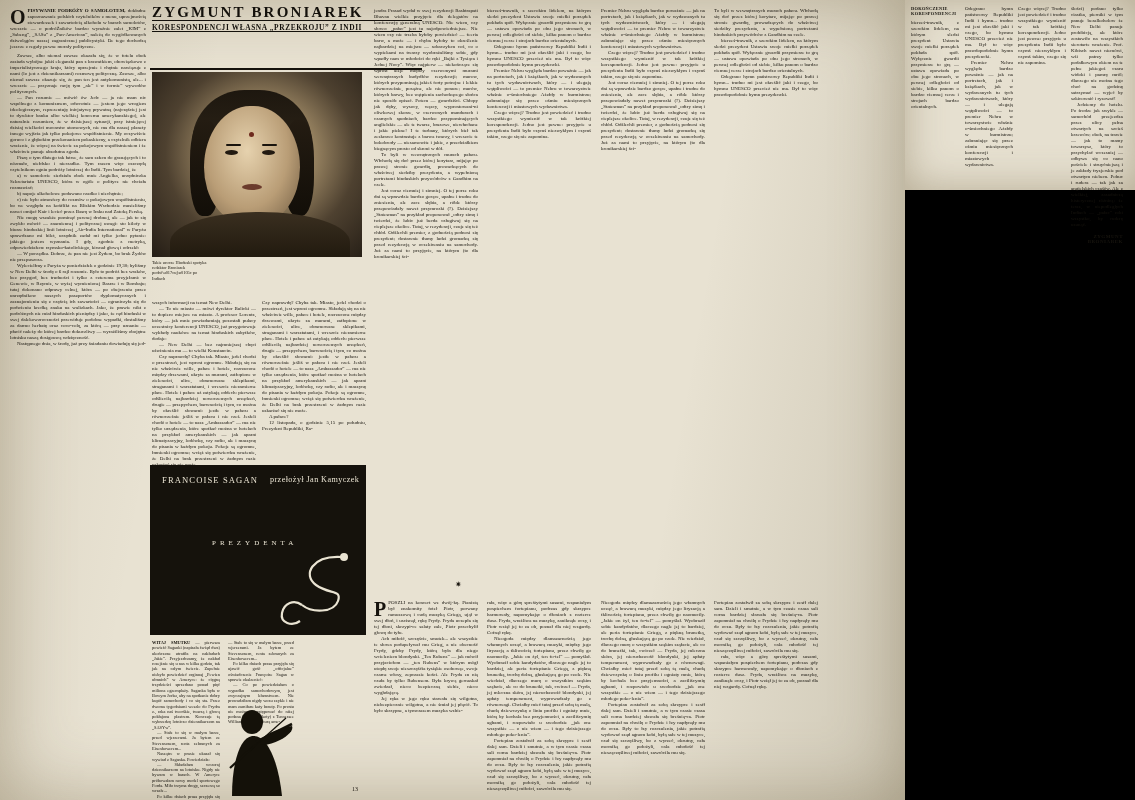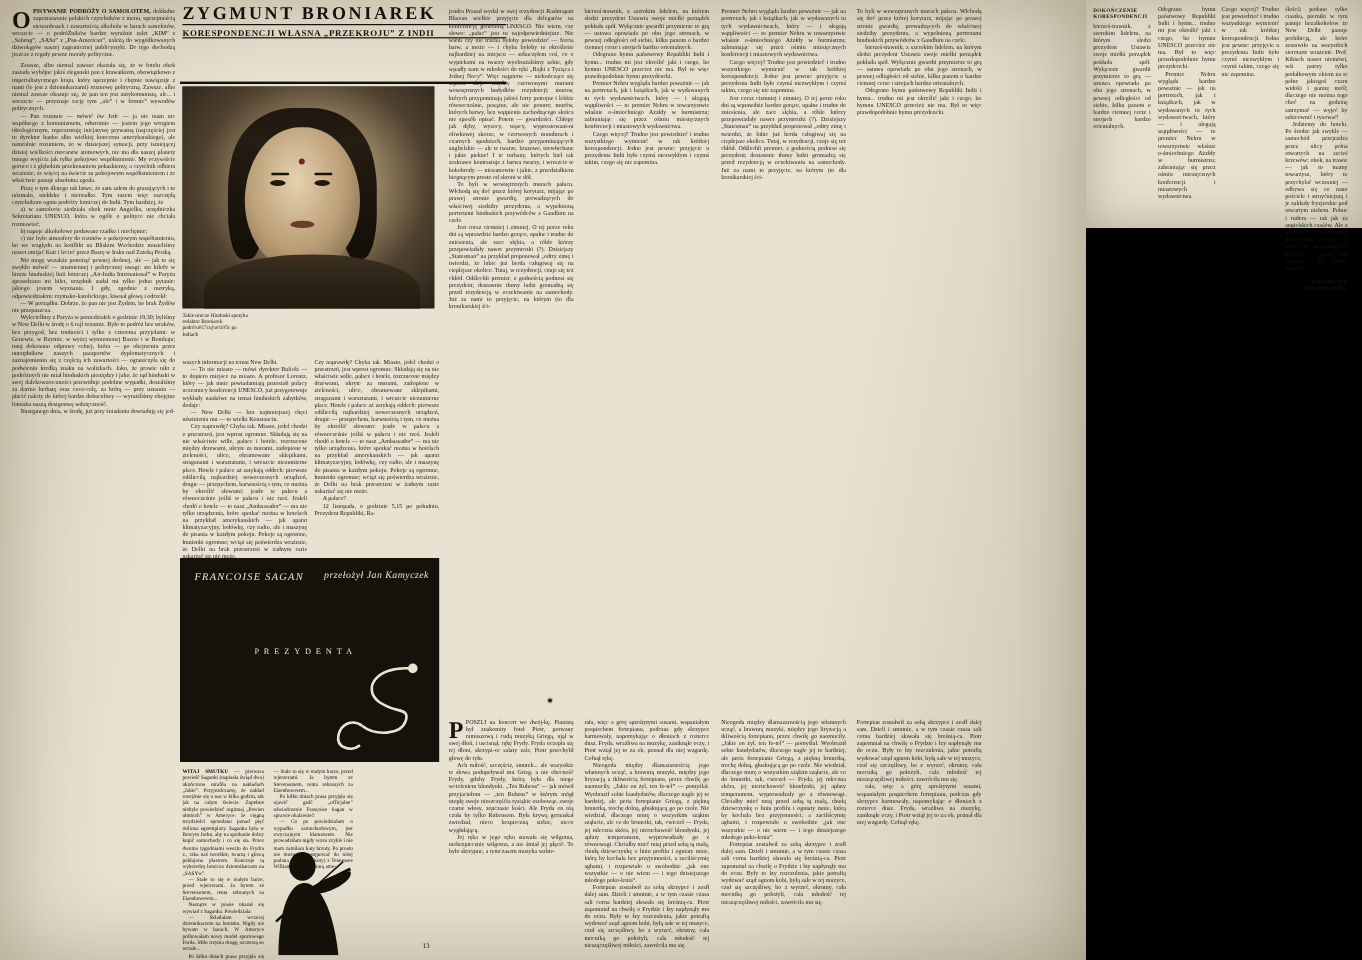--- a/index.html
+++ b/index.html
@@ -34,21 +34,21 @@
   .body-s{position:absolute;left:18px;top:140px;width:180px;height:60px;border-radius:50% 50% 0 0;background:linear-gradient(#3a2f20,#191309);}
   .eye{position:absolute;width:13px;height:5px;border-radius:50%;background:#221a11;}
   .brow{position:absolute;width:15px;height:2px;border-radius:2px;background:#1a140d;}
   .lip{position:absolute;left:90px;top:112px;width:20px;height:6px;border-radius:50%;background:#6b3b2c;}
   .bindi{position:absolute;left:97px;top:60px;width:5px;height:5px;border-radius:50%;background:#6e2a1d;}
   .capt{position:absolute;left:152px;top:260px;width:56px;font-size:4.4px;line-height:5.2px;color:#1b170f;}
   
   .dropcap{float:left;font-size:20px;line-height:16px;font-weight:bold;padding:1px 2px 0 0;}
   
   .adbox{position:absolute;left:150px;top:465px;width:216px;height:170px;background:#15120c;color:#e9e3d2;overflow:hidden;}
-  .ad-author{position:absolute;left:12px;top:10px;font-size:8.6px;letter-spacing:1.1px;font-style:italic;}
+  .ad-author{position:absolute;left:12px;top:10px;font-size:8.6px;letter-spacing:1.1px;}
   .ad-title{position:absolute;left:12px;top:28px;font-size:35px;letter-spacing:3px;font-weight:bold;line-height:38px;}
   .ad-sub{position:absolute;left:62px;top:74px;font-size:7px;letter-spacing:4px;}
   .snake{position:absolute;right:6px;top:86px;width:88px;height:78px;}
   
   .violin{position:absolute;left:196px;top:700px;width:120px;height:96px;}
   .pageno{position:absolute;left:352px;top:786px;font-size:6px;color:#1a160f;}
   .star{position:absolute;left:455px;top:580px;font-size:8px;color:#1a160f;}
 </style>
 </head>
 <body>
@@ -150,21 +150,21 @@
     <div class="jt">Czego więcej? Trudno jest powiedzieć i trudno wszystkiego wymienić w tak krótkiej korespondencji. Jedno jest pewne: przyjęcie u prezydenta Indii było czymś niezwykłym i czymś takim, czego się nie zapomina.</div>
   </div>
   <div class="col" style="left:1071px;top:6px;width:52px;">
     <div class="jt">ślości) podano tylko ciastka, pierniki w tym panuje bezalkoholow że New Delhi panuje prohibicją, ale które zostawiło na wszystkich sierotarte wrażenie. Prof. Kibisch nawet niemówi, wśi patrzy tylko podałkowym okiem na te pełne jakiegoś czaru widoki i pamrę mról; dlaczego nie można tego choć na godzinę satrzymać — wyjeć by szkicownić i rysować!</div>
     <div class="jt" style="text-indent:6px;">Jedziemy do hotelu. Po środze jak swykle — samochód przejezdza przez ulicy pełna otwartych na szcieś krzewów; obok, na trawie — jak to mamy towarzysz, który to przychylać wczesniej — odbywa się co nano pościele i struyćniejszą i je zakłady fryzjerskie pod otwartym niebem. Pobuc i rudera — tak jak za angielskich czaśów. Ale z wielkiej, zasadniczą histerycznej różnicą: że teraz, w niepodległych Indiach — „pałac” robi wszystko, by ruderę usunąć.</div>
     <div style="font-size:5px;font-weight:bold;text-align:right;letter-spacing:.5px;margin-top:6px;">ZYGMUNT BRONIAREK</div>
   </div>
 
   <div class="adbox">
     <div class="ad-author">FRANCOISE SAGAN</div>
-    <div style="position:absolute;left:120px;top:10px;font-size:8.2px;letter-spacing:.4px;font-style:italic;">przełożył Jan Kamyczek</div>
+    <div style="position:absolute;left:120px;top:10px;font-size:8.2px;letter-spacing:.4px;">przełożył Jan Kamyczek</div>
     <div class="ad-sub">PREZYDENTA</div>
     <svg class="snake" viewBox="0 0 88 78">
       <path d="M70 6 C40 4 30 24 44 34 C58 44 70 38 66 50 C62 62 40 62 30 54" fill="none" stroke="#e9e3d2" stroke-width="2.2"></path>
       <path d="M30 54 C22 48 12 52 10 62 C8 72 20 76 28 70" fill="none" stroke="#e9e3d2" stroke-width="2.2"></path>
       <circle cx="72" cy="6" r="4" fill="#e9e3d2"></circle>
     </svg>
   </div>
 
   <div class="col" style="left:152px;top:640px;width:68px;">
     <div class="jt" style="font-size:4.4px;line-height:5.3px;">

